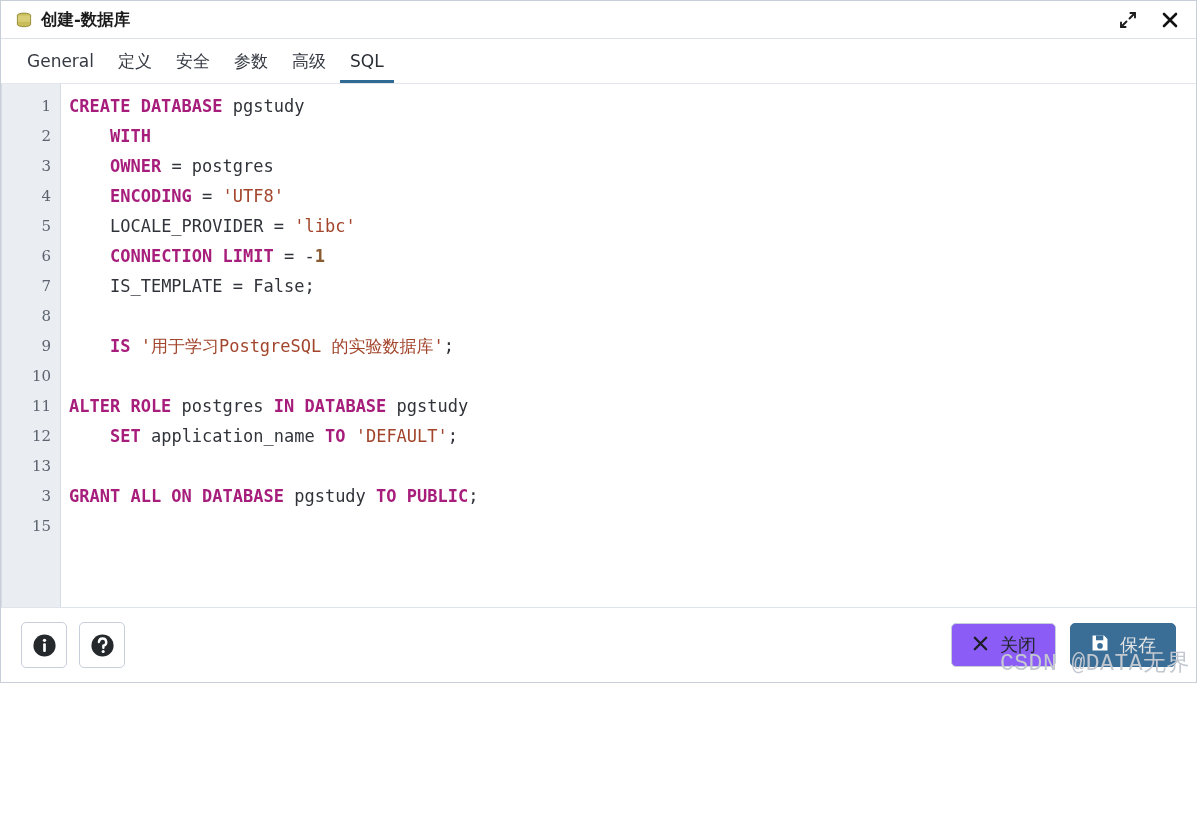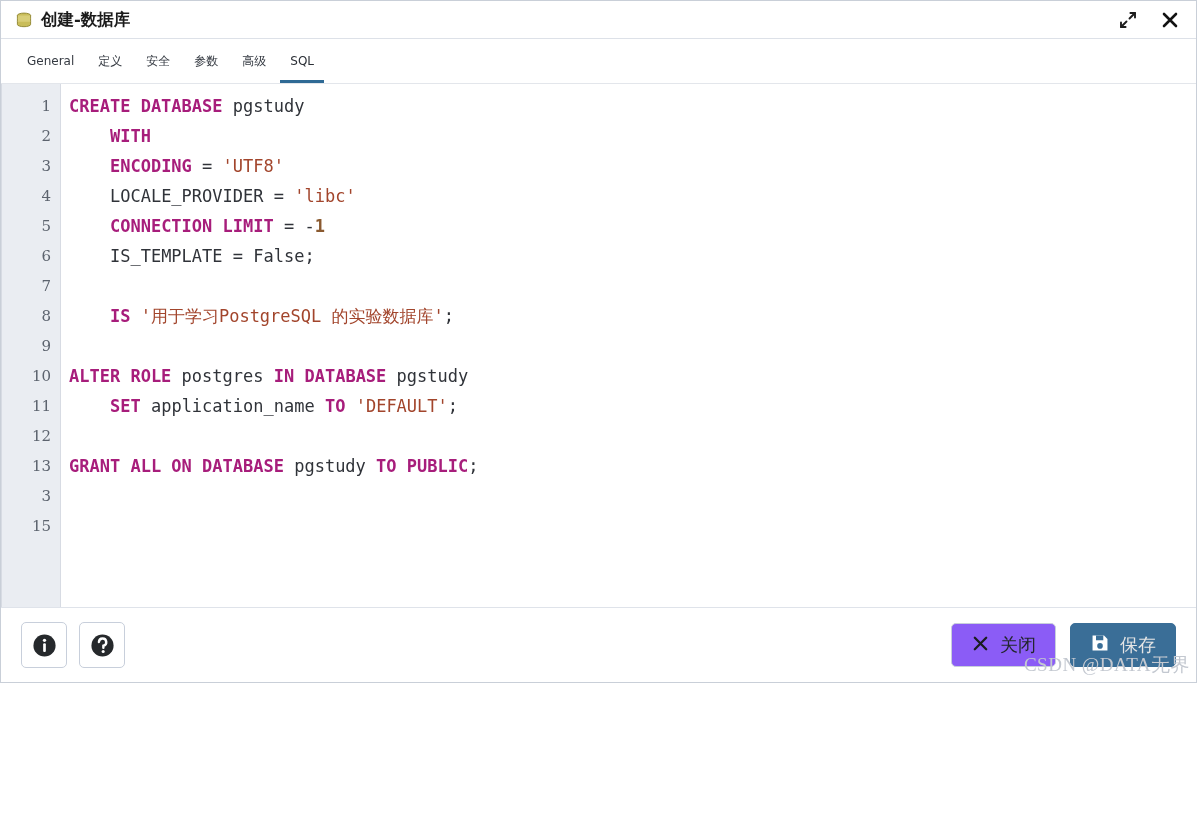--- a/index.html
+++ b/index.html
@@ -84,21 +84,21 @@
     display: flex;
     align-items: stretch;
     padding-left: 14px;
     background: #ffffff;
     border-bottom: 1px solid #e3e6eb;
   }
   .tab {
     display: flex;
     align-items: center;
     padding: 0 12px;
-    font-size: 12px;
+    font-size: 17px;
     color: #353a42;
     cursor: pointer;
     position: relative;
     white-space: nowrap;
     font-family: "DejaVu Sans", "Liberation Sans", sans-serif;
   }
   .tab.active {
     color: #2b2f36;
   }
   .tab.active::after {
@@ -215,26 +215,26 @@
     color: #e5e5e5;
     text-align: right;
   }
   .btn-label { line-height: 1; white-space: nowrap; }
 
   
   .watermark {
     position: absolute;
     right: 6px;
     bottom: 4px;
-    font-size: 19px;
+    font-size: 23px;
     color: #c3c8d0;
     letter-spacing: 0.5px;
     pointer-events: none;
     white-space: nowrap;
-    font-family: Liberation Serif, serif;
+    font-family: Liberation Mono, monospace;
   }
 </style>
 </head>
 <body>
 
 <div class="dialog">
 
   <div class="titlebar">
     <div class="title-left">
       <span class="db-icon-wrap">
@@ -299,20 +299,21 @@
         <span class="ln">10</span>
         <span class="ln">11</span>
         <span class="ln">12</span>
         <span class="ln">13</span>
         <span class="ln">3</span>
         <span class="ln">15</span>
       </div>
     <div class="code" id="code">
         <div class="line"><span class="kw">CREATE DATABASE</span><span class="op"> </span><span class="id">pgstudy</span></div>
         <div class="line"><span class="op">    </span><span class="kw">WITH</span></div>
+        <div class="line"><span class="op">    </span><span class="kw">OWNER</span><span class="op"> = </span><span class="id">postgres</span></div>
         <div class="line"><span class="op">    </span><span class="kw">ENCODING</span><span class="op"> = </span><span class="str">'UTF8'</span></div>
         <div class="line"><span class="op">    </span><span class="id">LOCALE_PROVIDER</span><span class="op"> = </span><span class="str">'libc'</span></div>
         <div class="line"><span class="op">    </span><span class="kw">CONNECTION LIMIT</span><span class="op"> = </span><span class="op">-</span><span class="num">1</span></div>
         <div class="line"><span class="op">    </span><span class="id">IS_TEMPLATE = False;</span></div>
         <div class="line"><span class="op"></span></div>
         <div class="line"><span class="op">    </span><span class="kw">IS</span><span class="op"> </span><span class="str">'用于学习PostgreSQL 的实验数据库'</span><span class="op">;</span></div>
         <div class="line"><span class="op"></span></div>
         <div class="line"><span class="kw">ALTER ROLE</span><span class="op"> </span><span class="id">postgres</span><span class="op"> </span><span class="kw">IN DATABASE</span><span class="op"> </span><span class="id">pgstudy</span></div>
         <div class="line"><span class="op">    </span><span class="kw">SET</span><span class="op"> </span><span class="id">application_name</span><span class="op"> </span><span class="kw">TO</span><span class="op"> </span><span class="str">'DEFAULT'</span><span class="op">;</span></div>
         <div class="line"><span class="op"></span></div>

